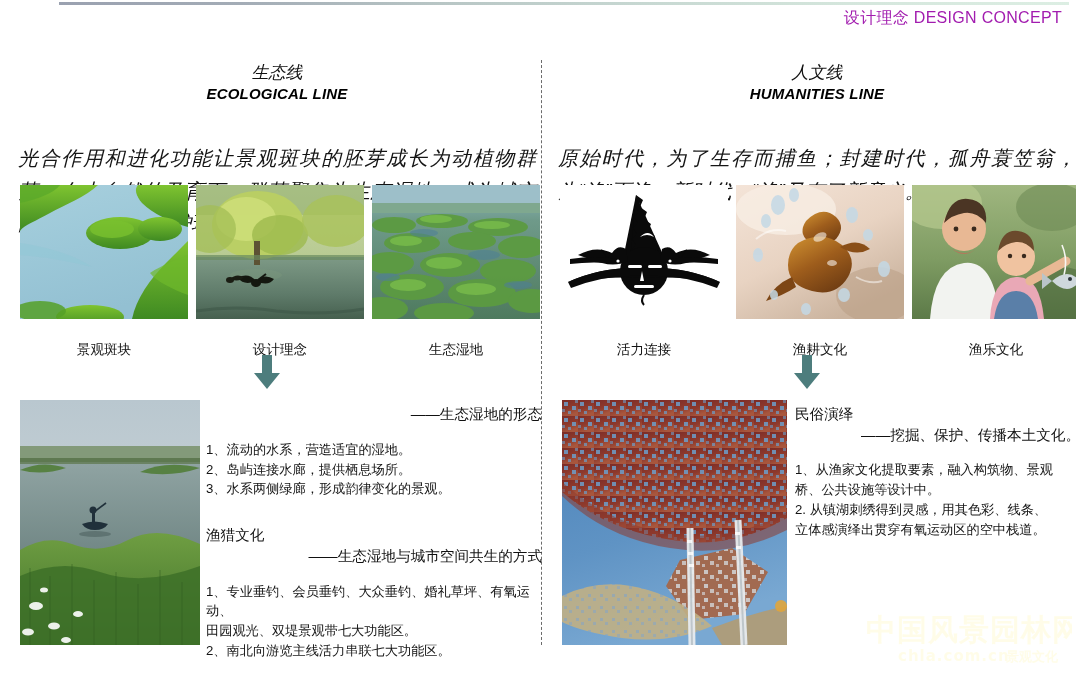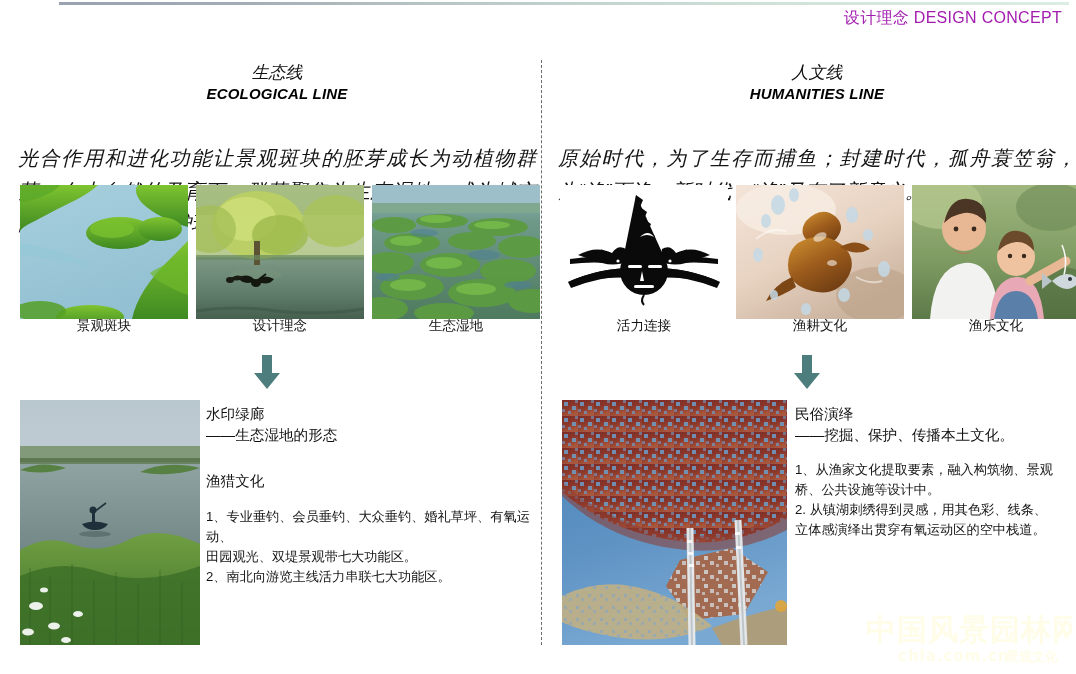--- a/index.html
+++ b/index.html
@@ -92,21 +92,21 @@
     width: 168px; height: 134px;
     overflow: hidden;
     position: relative;
     background: #fff;
   }
   .thumb .frame svg { display: block; }
   .thumb .cap {
     text-align: center;
     font-size: 13.6px;
     color: #141414;
-    margin-top: 0;
+    margin-top: 24px;
     line-height: 1;
   }
 
   
   .arrow-wrap {
     position: absolute;
     top: 352px;
     width: 40px; height: 40px;
   }
   #arrow-eco { left: 247px; }
@@ -133,20 +133,21 @@
 
   .bt-title {
     font-size: 14.6px;
     line-height: 1.42;
     color: #111;
   }
   .bt-sub {
     font-size: 14.6px;
     line-height: 1.42;
     color: #111;
+    text-align: right;
   }
   .bt-list {
     font-size: 13.2px;
     line-height: 1.5;
     color: #151515;
     margin-top: 15px;
   }
   .bt-list div { white-space: pre-wrap; }
   .gap-lg { height: 26px; }
 
@@ -349,24 +350,29 @@
         <ellipse cx="16" cy="206" rx="7" ry="4"></ellipse>
         <ellipse cx="34" cy="226" rx="6" ry="3.5"></ellipse>
         <ellipse cx="58" cy="214" rx="5" ry="3"></ellipse>
         <ellipse cx="8" cy="232" rx="6" ry="3.5"></ellipse>
         <ellipse cx="46" cy="240" rx="5" ry="3"></ellipse>
         <ellipse cx="24" cy="190" rx="4" ry="2.5"></ellipse>
       </g>
     </svg>
   </div>
   <div class="bottom-text">
-    <div class="bt-title">水印绿廊</div>
     <div class="bt-sub">——生态湿地的形态</div>
+    <div class="bt-list">
+      <div>1、流动的水系，营造适宜的湿地。</div>
+      <div>2、岛屿连接水廊，提供栖息场所。</div>
+      <div>3、水系两侧绿廊，形成韵律变化的景观。</div>
+    </div>
     <div class="gap-lg"></div>
     <div class="bt-title">渔猎文化</div>
+    <div class="bt-sub">——生态湿地与城市空间共生的方式</div>
     <div class="bt-list">
       <div>1、专业垂钓、会员垂钓、大众垂钓、婚礼草坪、有氧运动、
 田园观光、双堤景观带七大功能区。</div>
       <div>2、南北向游览主线活力串联七大功能区。</div>
 
     </div>
   </div>
 </div>
 
 <div class="column" id="col-hum">

